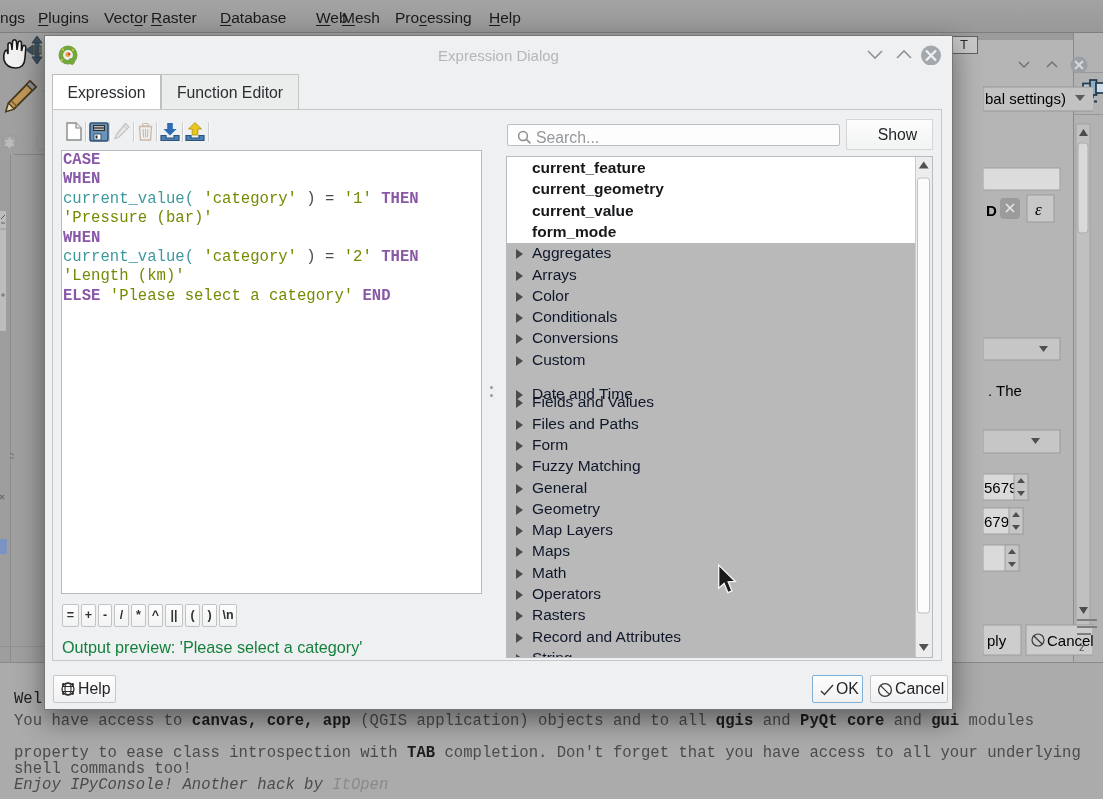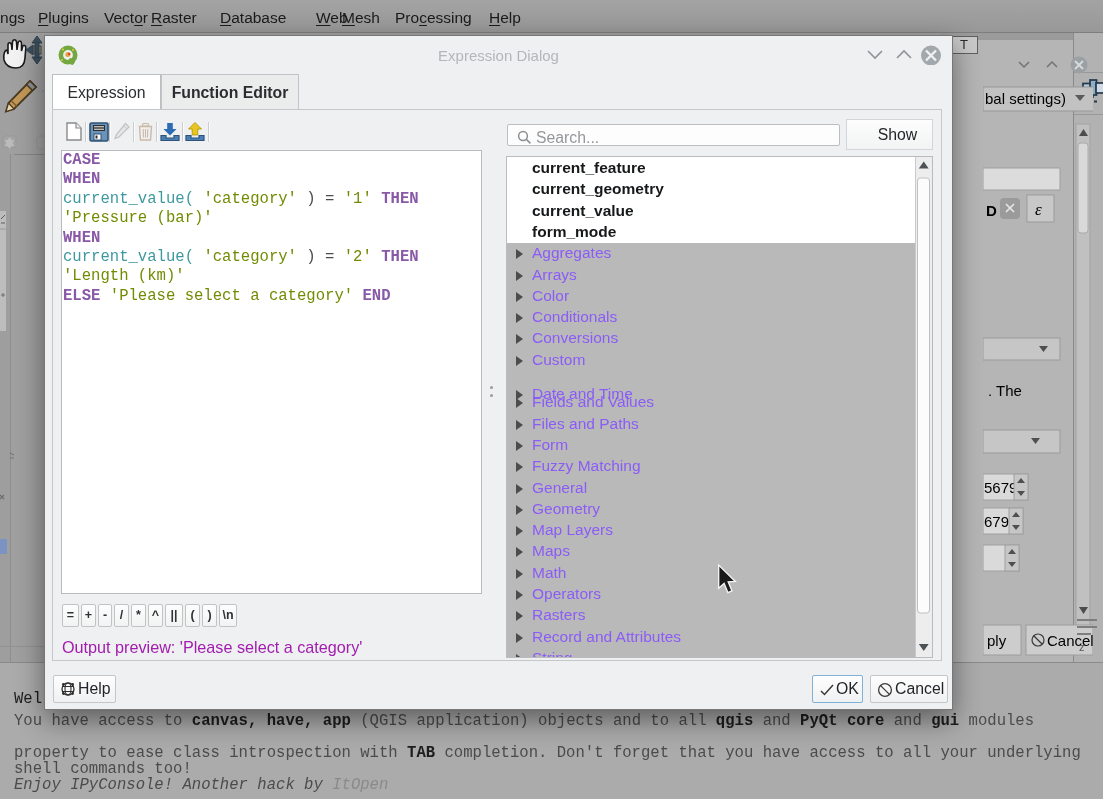--- a/index.html
+++ b/index.html
@@ -23,54 +23,54 @@
   
   #dlg{left:44px;top:35px;width:909px;height:675px;background:#eff0f1;
      border:1px solid #777;box-shadow:0 10px 26px rgba(0,0,0,.45);box-sizing:border-box;}
   #dlgtitle{left:0;top:0;width:100%;height:38px;}
   #dlgtitle .txt{position:absolute;left:0;right:0;top:11px;text-align:center;
      color:#b2b7bb;font-size:15px;}
   
   .tab{position:absolute;top:38px;height:35px;box-sizing:border-box;
      font-size:15.8px;color:#2b2e30;text-align:center;line-height:35px;}
   #tab1{left:7px;width:109px;background:#fff;border:1px solid #bcbec0;border-bottom:none;z-index:3;}
-  #tab2{left:116px;width:138px;background:#ebecec;border:1px solid #c3c4c6;border-bottom:none;z-index:2;font-weight:bold;}
+  #tab2{left:116px;width:138px;background:#ebecec;border:1px solid #c3c4c6;border-bottom:none;z-index:2;}
   #paneline{left:7px;top:73px;width:890px;height:552px;border:1px solid #c6c7c9;box-sizing:border-box;z-index:1;}
   
   #tbar{left:17px;top:84px;height:24px;}
   .sep{position:absolute;top:2px;width:1px;height:20px;background:#cdcdcd;border-right:1px solid #fbfbfb;}
   
   #editor{left:16px;top:114px;width:421px;height:444px;background:#fff;
      border:1px solid #b9bbbd;box-sizing:border-box;
      font-family:"Liberation Mono",monospace;font-size:15.6px;line-height:19.4px;
      color:#4d4d4c;padding:0 0 0 1px;white-space:pre;}
   .kw{color:#8959a8;font-weight:bold;}
   .fn{color:#3e999f;}
   .st{color:#718c00;}
   
   #ops{left:17px;top:568px;height:24px;}
   .opb{position:absolute;top:0;height:23px;box-sizing:border-box;
      background:linear-gradient(#fdfdfd,#f2f3f3);border:1px solid #c2c3c5;border-radius:2px;
      font-size:12.5px;font-weight:bold;color:#2f3234;text-align:center;line-height:21px;}
-  #outprev{left:17px;top:602px;font-size:16.2px;color:#a21caf;white-space:pre;text-align:right;}
+  #outprev{left:17px;top:602px;font-size:16.2px;color:#15803d;white-space:pre;text-align:right;}
   
   .btn{position:absolute;top:639px;height:28px;box-sizing:border-box;
      background:linear-gradient(#fefefe,#f0f1f2);border:1px solid #c5c6c8;border-radius:2px;
      font-size:15.8px;color:#232629;text-align:center;}
   
   #search{left:462px;top:88px;width:333px;height:22px;background:#fdfdfd;
      border:1px solid #bcbec0;border-radius:2px;box-sizing:border-box;}
   #search .ph{position:absolute;left:28px;top:4px;font-size:15.8px;color:#94989b;}
   #showhelp{left:801px;top:83px;width:87px;height:31px;
      background:linear-gradient(#fdfdfd,#f2f3f3);border:1px solid #d4d5d6;box-sizing:border-box;
      font-size:15.8px;color:#232629;text-align:center;line-height:29px;padding-left:16px;}
   #list{left:461px;top:120px;width:427px;height:502px;background:#fff;
      border:1px solid #b9bbbd;box-sizing:border-box;overflow:hidden;}
   #greyrows{position:absolute;left:0;top:86px;width:409px;height:415px;background:#b9b9b9;}
-  .row{position:absolute;left:0;width:409px;height:21.3px;font-size:15.5px;color:#8b5cf6;}
+  .row{position:absolute;left:0;width:409px;height:21.3px;font-size:15.5px;color:#0f172a;}
   .row .t{position:absolute;left:25px;top:1px;}
   .row.b{font-weight:bold;color:#16181a;}
   .row .tri{position:absolute;left:8.5px;top:6px;width:0;height:0;
      border-left:7px solid #4c4c4c;border-top:5px solid transparent;border-bottom:5px solid transparent;}
   #vscroll{position:absolute;right:0;top:0;width:16px;height:500px;background:#ededee;border-left:1px solid #c9cacb;}
 </style>
 </head>
 <body>
 
   <div id="menubar" class="abs">
@@ -196,21 +196,21 @@
     </svg>
   </div>
 
   <svg class="abs" style="left:1075px;top:615px" width="28" height="40" viewBox="0 0 28 40">
     <path d="M2 5 h20 M2 12 h20 M2 19 h14" stroke="#7e7e7e" stroke-width="2"></path>
     <text x="4" y="36" font-size="11" fill="#555" font-family="Liberation Sans">z</text>
   </svg>
   <div class="abs" style="left:1097px;top:662px;width:6px;height:137px;background:#9e9e9e;border-left:1px solid #8f8f8f"></div>
   <div class="abs" style="left:1098px;top:742px;width:5px;height:48px;background:#c2c2c2"></div>
   <div id="console" class="abs">
-    <div class="ln" style="top:49px">You have access to <b>canvas, have, app</b> (QGIS application) objects and to all <b>qgis</b> and <b>PyQt core</b> and <b>gui</b> modules</div>
+    <div class="ln" style="top:49px">You have access to <b>canvas, core, app</b> (QGIS application) objects and to all <b>qgis</b> and <b>PyQt core</b> and <b>gui</b> modules</div>
     <div class="ln" style="top:81px">property to ease class introspection with <b>TAB</b> completion. Don't forget that you have access to all your underlying</div>
     <div class="ln" style="top:97px">shell commands too!</div>
     <div class="ln" style="top:113px;font-style:italic">Enjoy IPyConsole! Another hack by <span style="color:#8a8a8a;">ItOpen</span></div>
     <div class="ln" style="top:27px;font-weight:normal;color:#1d1d1d">Wel</div>
   </div>
 
   <div id="dlg" class="abs">
     <div id="dlgtitle" class="abs">
       <div class="txt">Expression Dialog</div>
       <svg width="22" height="22" style="position:absolute;left:13px;top:9px" viewBox="0 0 22 22">

